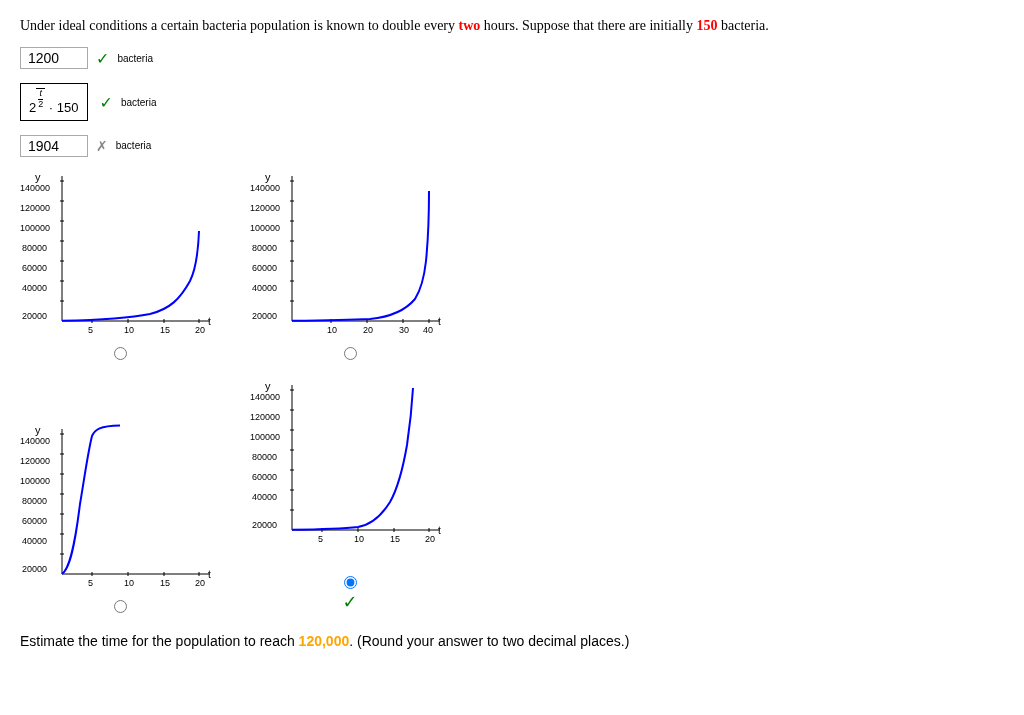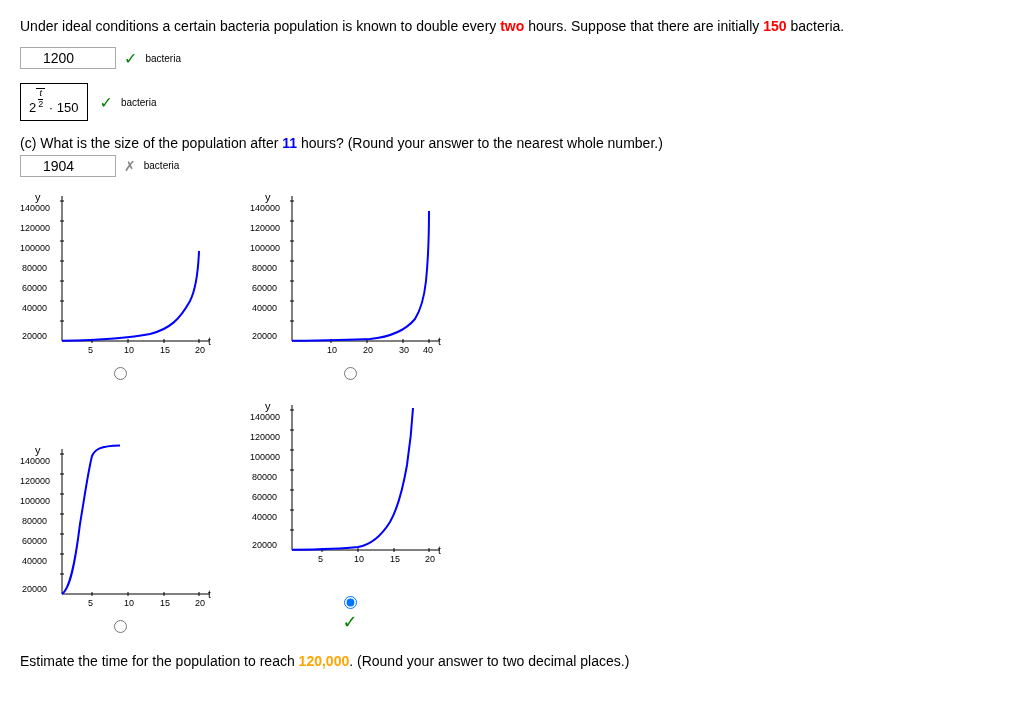--- a/index.html
+++ b/index.html
@@ -6,42 +6,43 @@
     body {
       font-family: Arial, sans-serif;
       font-size: 14px;
       background: #fff;
       color: #000;
       padding: 15px 20px;
     }
     .problem-text {
       margin-bottom: 10px;
       line-height: 1.6;
+      font-family: Liberation Serif, serif;
     }
     .highlight-red { color: red; font-weight: bold; }
     .highlight-blue { color: blue; font-weight: bold; }
     .highlight-orange { color: orange; font-weight: bold; }
     .part {
       margin-bottom: 14px;
     }
     .part-label {
       font-weight: normal;
       margin-bottom: 4px;
     }
     .answer-row {
       display: flex;
       align-items: center;
       gap: 8px;
       margin-top: 4px;
     }
     .answer-input {
       border: 1px solid #aaa;
-      padding: 2px 22px;
+      padding: 2px 7px;
       font-size: 14px;
-      width: 96px;
+      width: 68px;
     }
     .check-icon {
       color: green;
       font-size: 16px;
     }
     .unit-label {
       font-size: 10px;
     }
     .formula-box {
       display: inline-block;
@@ -97,23 +98,20 @@
   <div class="answer-row">
     <div class="formula-box">
       <span style="font-size:13px;">2</span><sup style="border-top:1px solid #000; display:inline-block; padding:0 2px; font-size:10px; vertical-align:super; line-height:1.1;"><span style="display:block; text-align:center; border-bottom:1px solid #000; font-size:9px;"><em>t</em></span><span style="display:block; text-align:center; font-size:9px;">2</span></sup><span style="font-size:13px;"> · 150</span>
     </div>
     <span class="check-icon">✓</span>
     <span class="unit-label">bacteria</span>
   </div>
 </div>
 
 <div class="part">
-  <div class="part-label">
-    <span>(c) What is the size of the population after </span><span class="highlight-blue">11</span><span> hours? (Round your answer to the nearest whole number.)</span>
-  </div>
   <div class="answer-row">
     <input type="text" class="answer-input" value="1904" style="">
     <span style="color:#888; font-size:14px;">✗</span>
     <span class="unit-label">bacteria</span>
   </div>
 </div>
 
 <div class="part">
   <div class="graphs-section">
 

